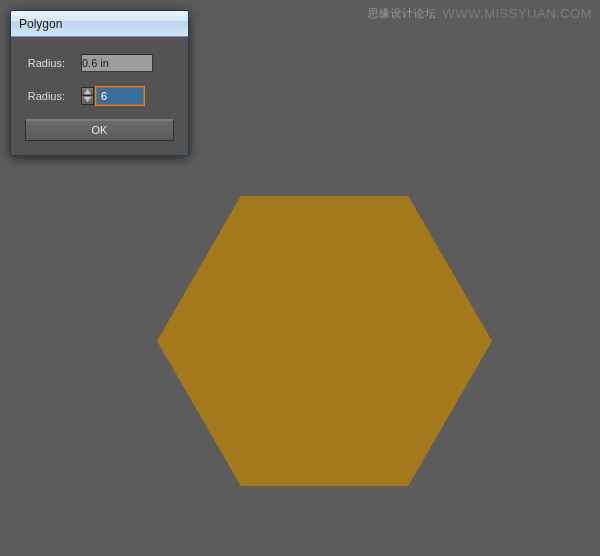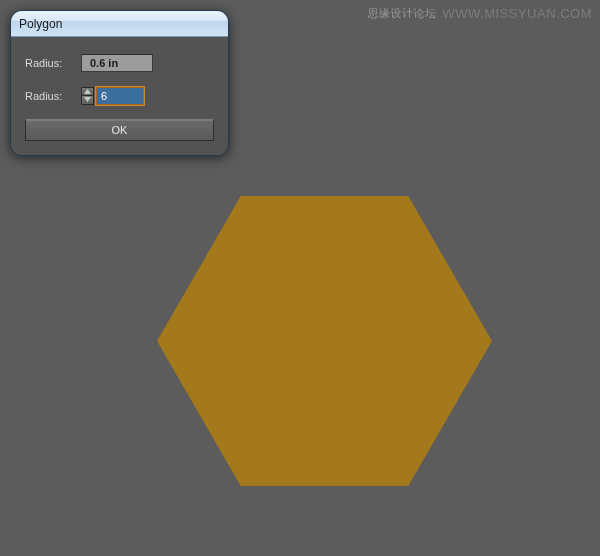--- a/index.html
+++ b/index.html
@@ -19,23 +19,23 @@
     left: 157px;
     top: 196px;
     width: 335px;
     height: 290px;
   }
   .hexagon svg { width: 100%; height: 100%; display: block; }
 
   .dialog {
     position: absolute;
     left: 10px; top: 10px;
-    width: 219px;
+    width: 179px;
     border: 1px solid #1f3a57;
-    border-radius: 12px;
+    border-radius: 2px;
     box-shadow: 0 2px 12px rgba(0,0,0,0.6), 0 0 0 1px rgba(255,255,255,0.05) inset;
     background: #535353;
     overflow: hidden;
   }
   .titlebar {
     height: 26px;
     background: linear-gradient(#eaf3fb 0%, #d7e7f6 40%, #bcd5ee 41%, #d2e4f5 100%);
     border-bottom: 1px solid #7a95b2;
     display: flex; align-items: center;
     padding: 0 8px;
@@ -48,35 +48,35 @@
   }
   .row {
     display: flex;
     align-items: center;
     justify-content: flex-start;
     margin-bottom: 14px;
     height: 19px;
   }
   .row .lbl {
     width: 56px;
-    padding-right: 9px;
+    text-align: right;
+    padding-right: 16px;
     color: #d8d8d8;
     font-size: 11px;
   }
   .text-input {
     height: 18px;
     background: #9c9c9c;
     border: 1px solid #3a3a3a;
     border-top-color: #2c2c2c;
     color: #1a1a1a;
     font-size: 11px;
-    padding: 1px 8px;
+    padding: 1px 0;
     width: 72px;
     outline: none;
-    font-weight: bold;
   }
   .sides-wrap {
     display: flex; align-items: center;
   }
   .stepper {
     width: 13px; height: 18px;
     display: flex; flex-direction: column;
     margin-right: 2px;
   }
   .stepper button {

